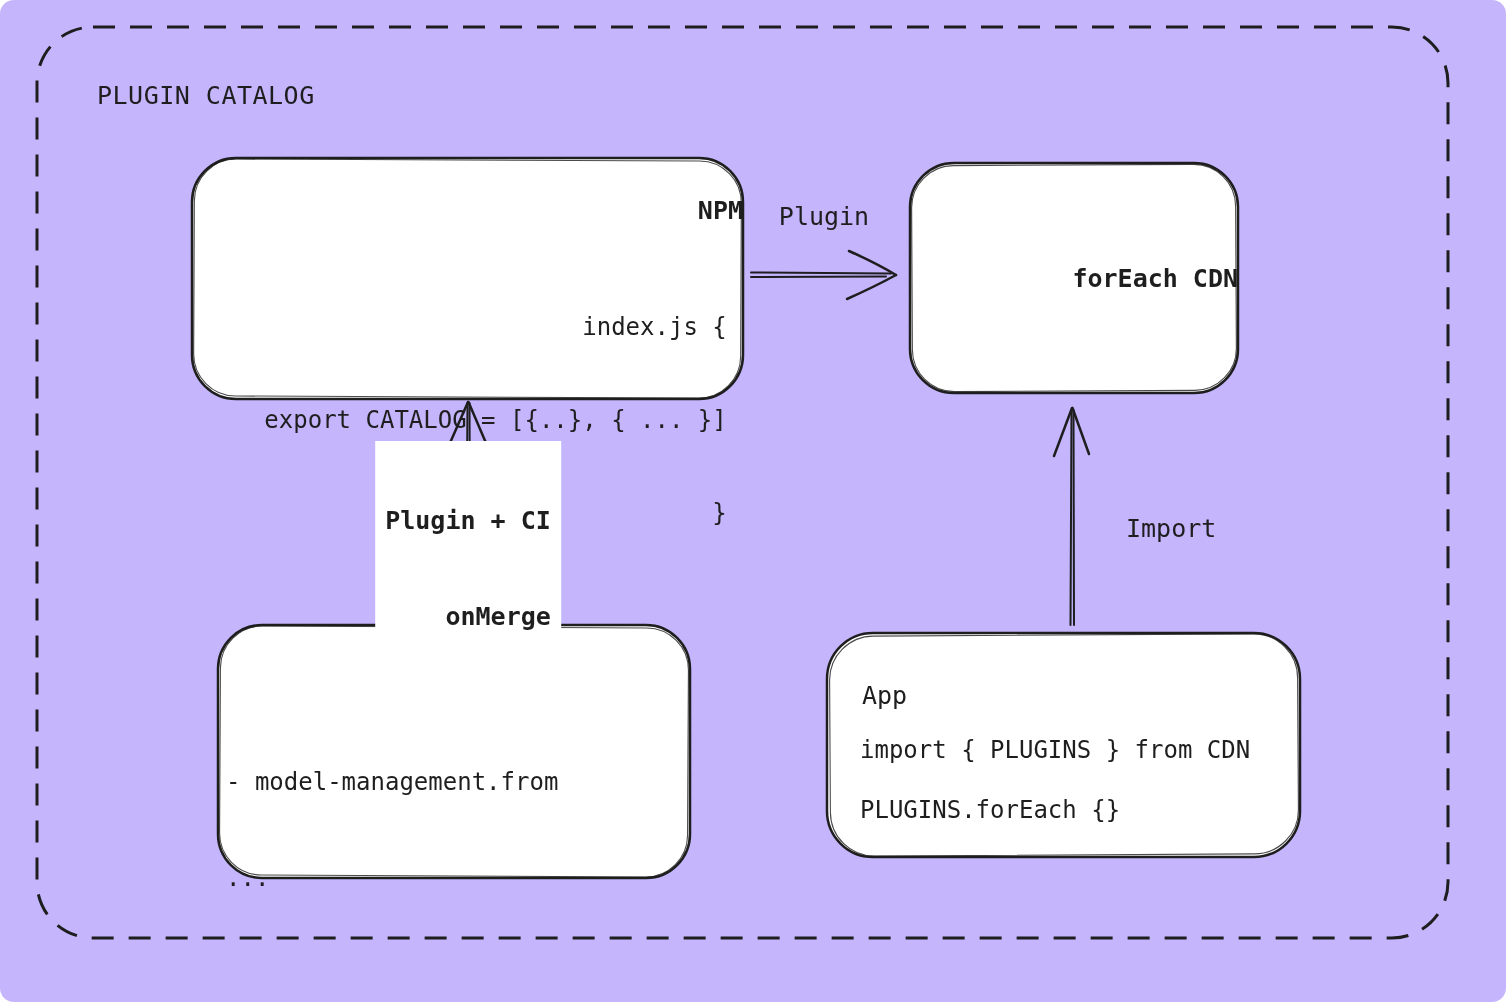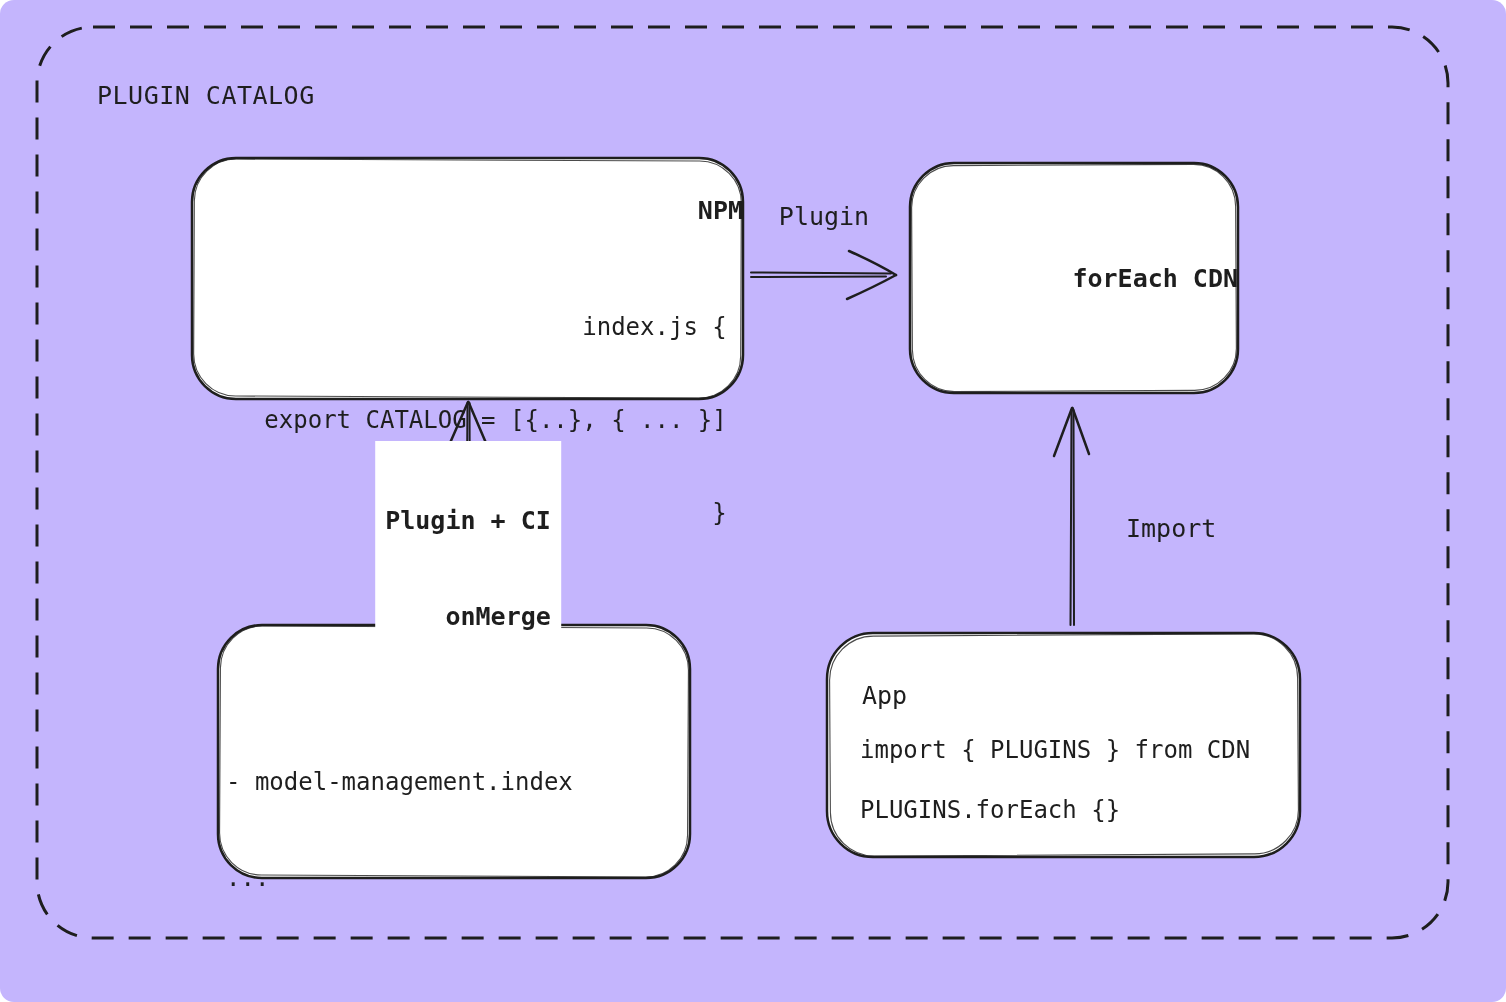--- a/index.html
+++ b/index.html
@@ -114,21 +114,21 @@
   <div class="txt center" id="cdn-label">forEach CDN</div>
 
   <div class="txt" id="cache-label">Plugin</div>
 
   <div class="txt center" id="build-label">
     <div>Plugin + CI</div>
     <div>onMerge</div>
   </div>
 
   <div class="txt code" id="repo-items">
-    <div>- model-management.index</div>
+    <div>- model-management.from</div>
     <div>...</div>
   </div>
 
   <div class="txt" id="app-title">App</div>
   <div class="txt code" id="app-code-1">import { PLUGINS } from CDN</div>
   <div class="txt code" id="app-code-2">PLUGINS.forEach {}</div>
 
   <div class="txt" id="import-label">Import</div>
 
 </div>

